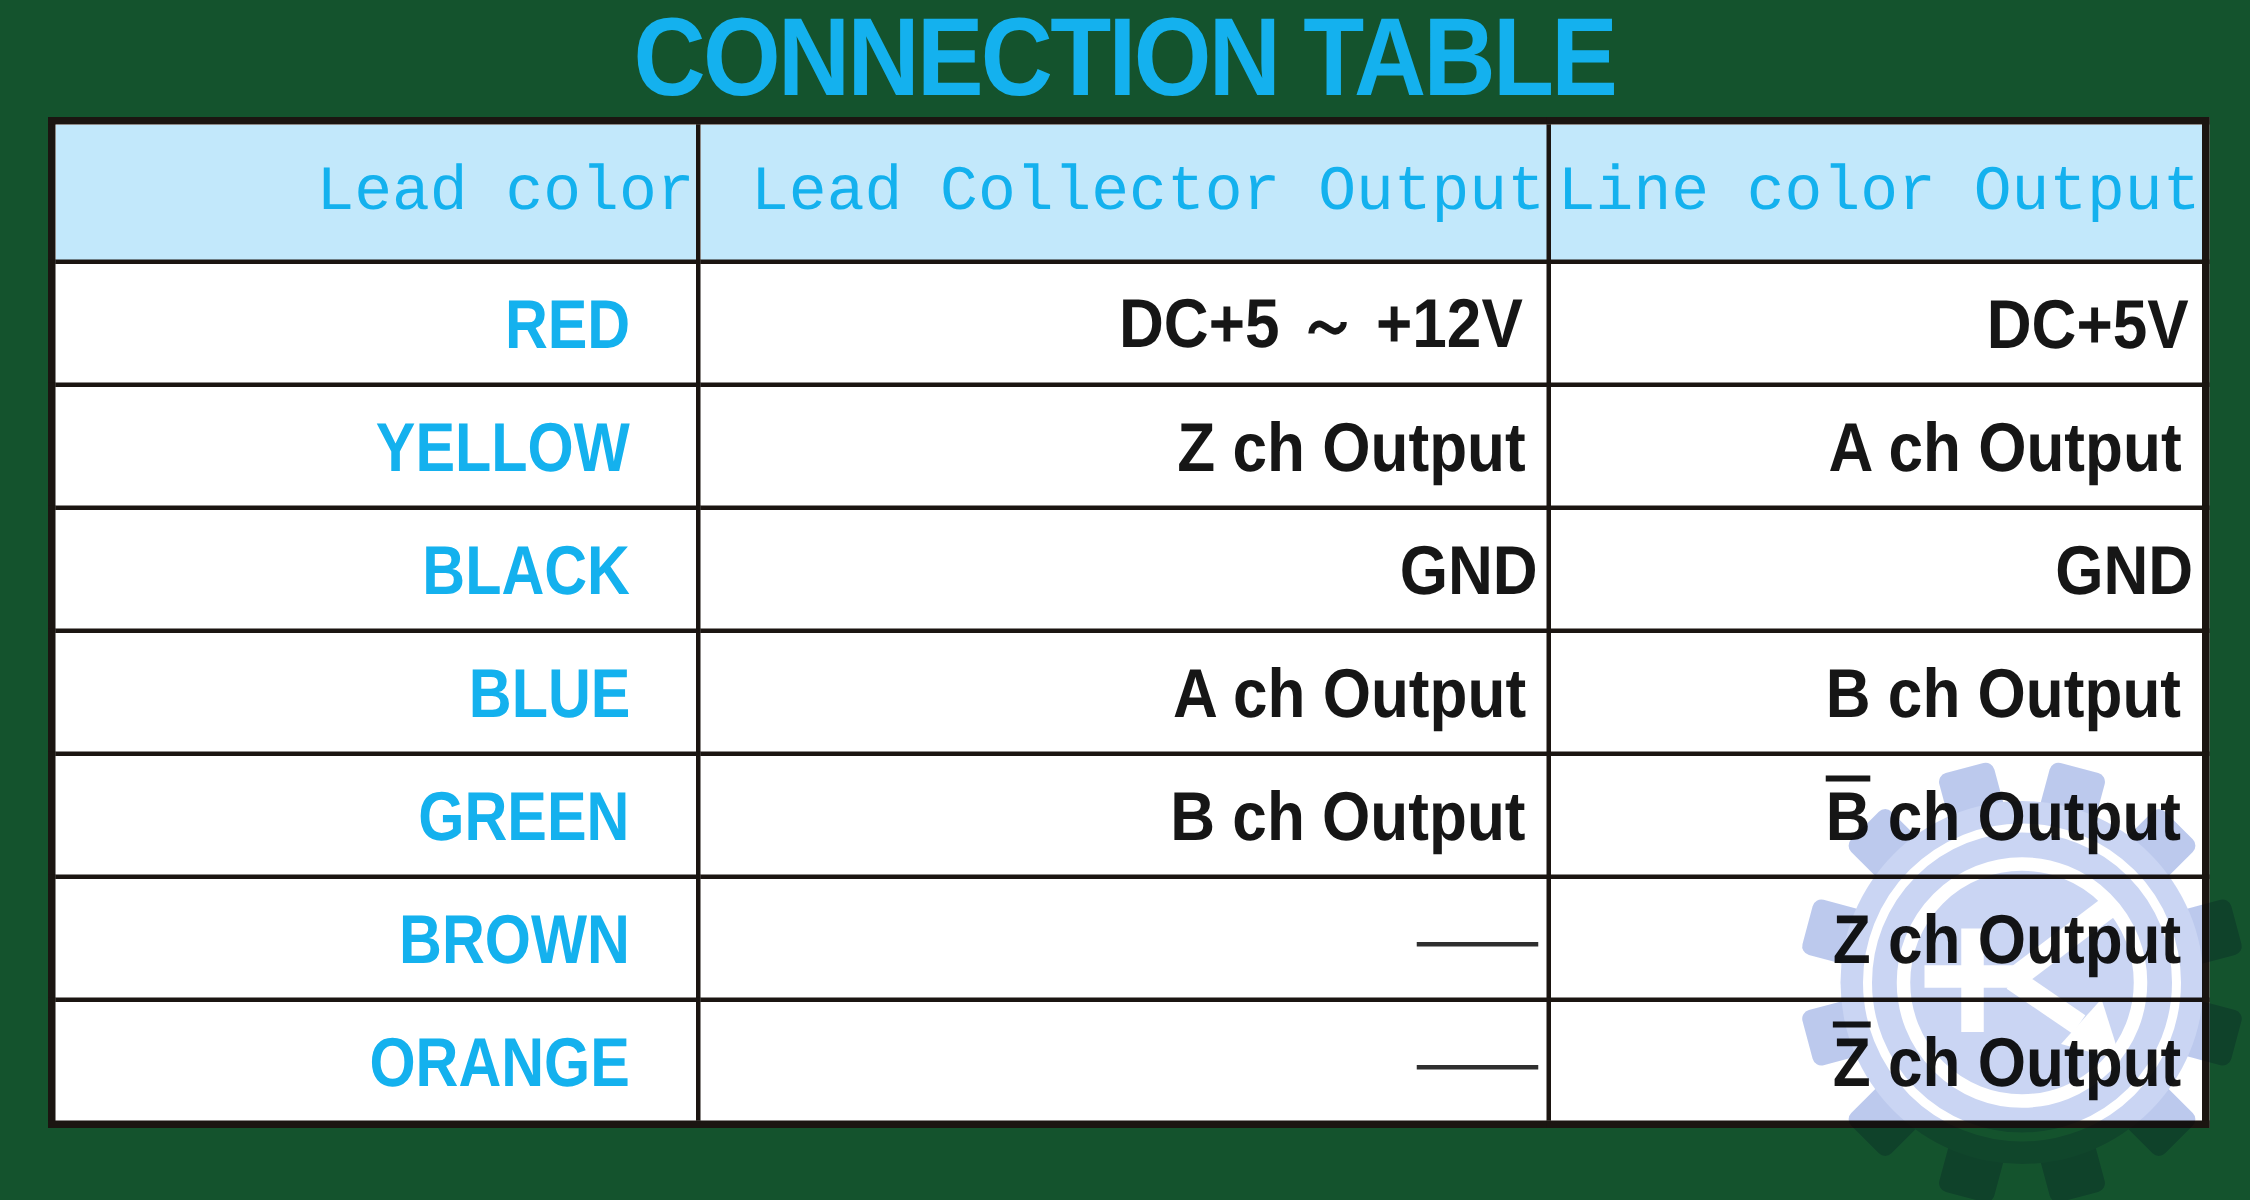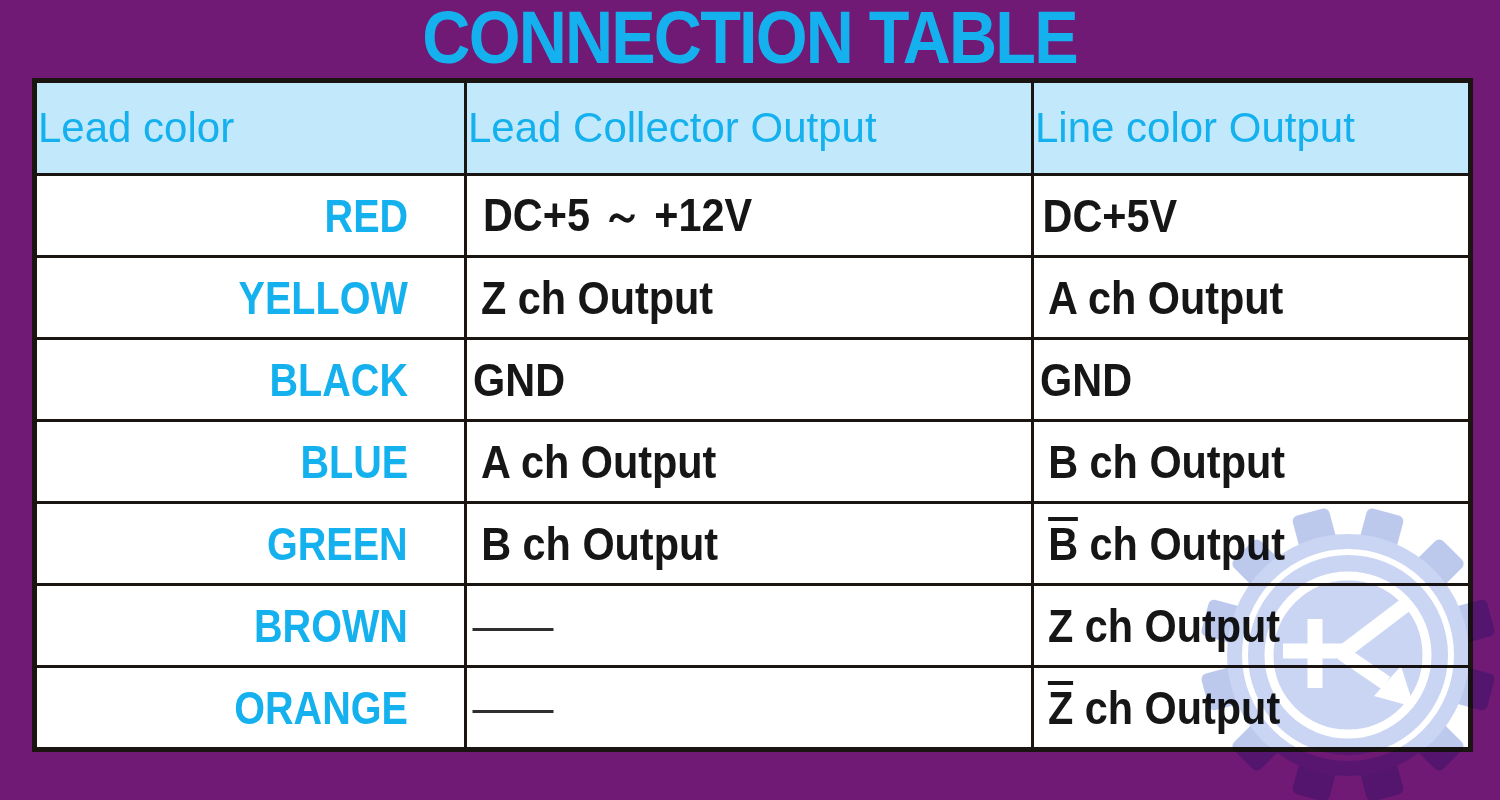--- a/index.html
+++ b/index.html
@@ -1,21 +1,21 @@
 <!DOCTYPE html>
 <html style="--accent: #14b1ee; --header-bg: #c2e8fb; --border: #1b1511; --ink: #161616;"><head>
 <meta charset="utf-8">
 <style>
   html, body { margin: 0; padding: 0; }
   body {
     width: 1500px; height: 800px; overflow: hidden;
     background: #ffffff;
     font-family: "Liberation Sans", "DejaVu Sans", sans-serif;
   }
-  .page { position: relative; width: 1500px; height: 800px; background: #701a75; }
+  .page { position: relative; width: 1500px; height: 800px; background: #14532d; }
 
   
   .title-wrap { text-align: center; height: 78px; overflow: visible; }
   .title {
     display: inline-block; margin: 0; white-space: nowrap;
     font-size: 74px; font-weight: bold; line-height: 76px;
     letter-spacing: -2px; color: var(--accent, #14b1ee);
     transform: scaleX(0.9); transform-origin: 50% 0;
   }
 
@@ -23,29 +23,29 @@
   table.conn {
     position: absolute; left: 32px; top: 78px; width: 1436px;
     border-collapse: collapse; table-layout: fixed;
     border: 5px solid var(--border, #1b1511);
     background: #fff;
   }
   .conn th, .conn td { border: 3px solid var(--border, #1b1511); overflow: hidden; }
   .conn thead th {
     height: 88px; background: var(--header-bg, #c2e8fb);
     color: var(--accent, #14b1ee);
-    font-size: 42px; font-weight: 400; text-align: left;
+    font-size: 42px; font-weight: 400; text-align: right; font-family: Liberation Mono, monospace;
   }
   .conn tbody td {
     height: 77px; font-size: 46px; font-weight: bold;
-    color: var(--ink, #161616); text-align: left;
+    color: var(--ink, #161616); text-align: right;
     vertical-align: middle;
   }
   .conn td.lead {
-    text-align: right; padding-right: 56px;
+    text-align: right; padding-right: 44px;
     color: var(--accent, #14b1ee);
   }
   .cond { display: inline-block; transform: scaleX(0.9); transform-origin: 50% 50%; white-space: nowrap; }
   td.lead .cond { transform: scaleX(0.86); transform-origin: 100% 50%; }
   .dash-line {
     display: inline-block; width: 90px; height: 0;
     border-top: 3px solid #2f2f2f; vertical-align: middle;
   }
   .ov {
     display: inline-block; line-height: 0.95;

